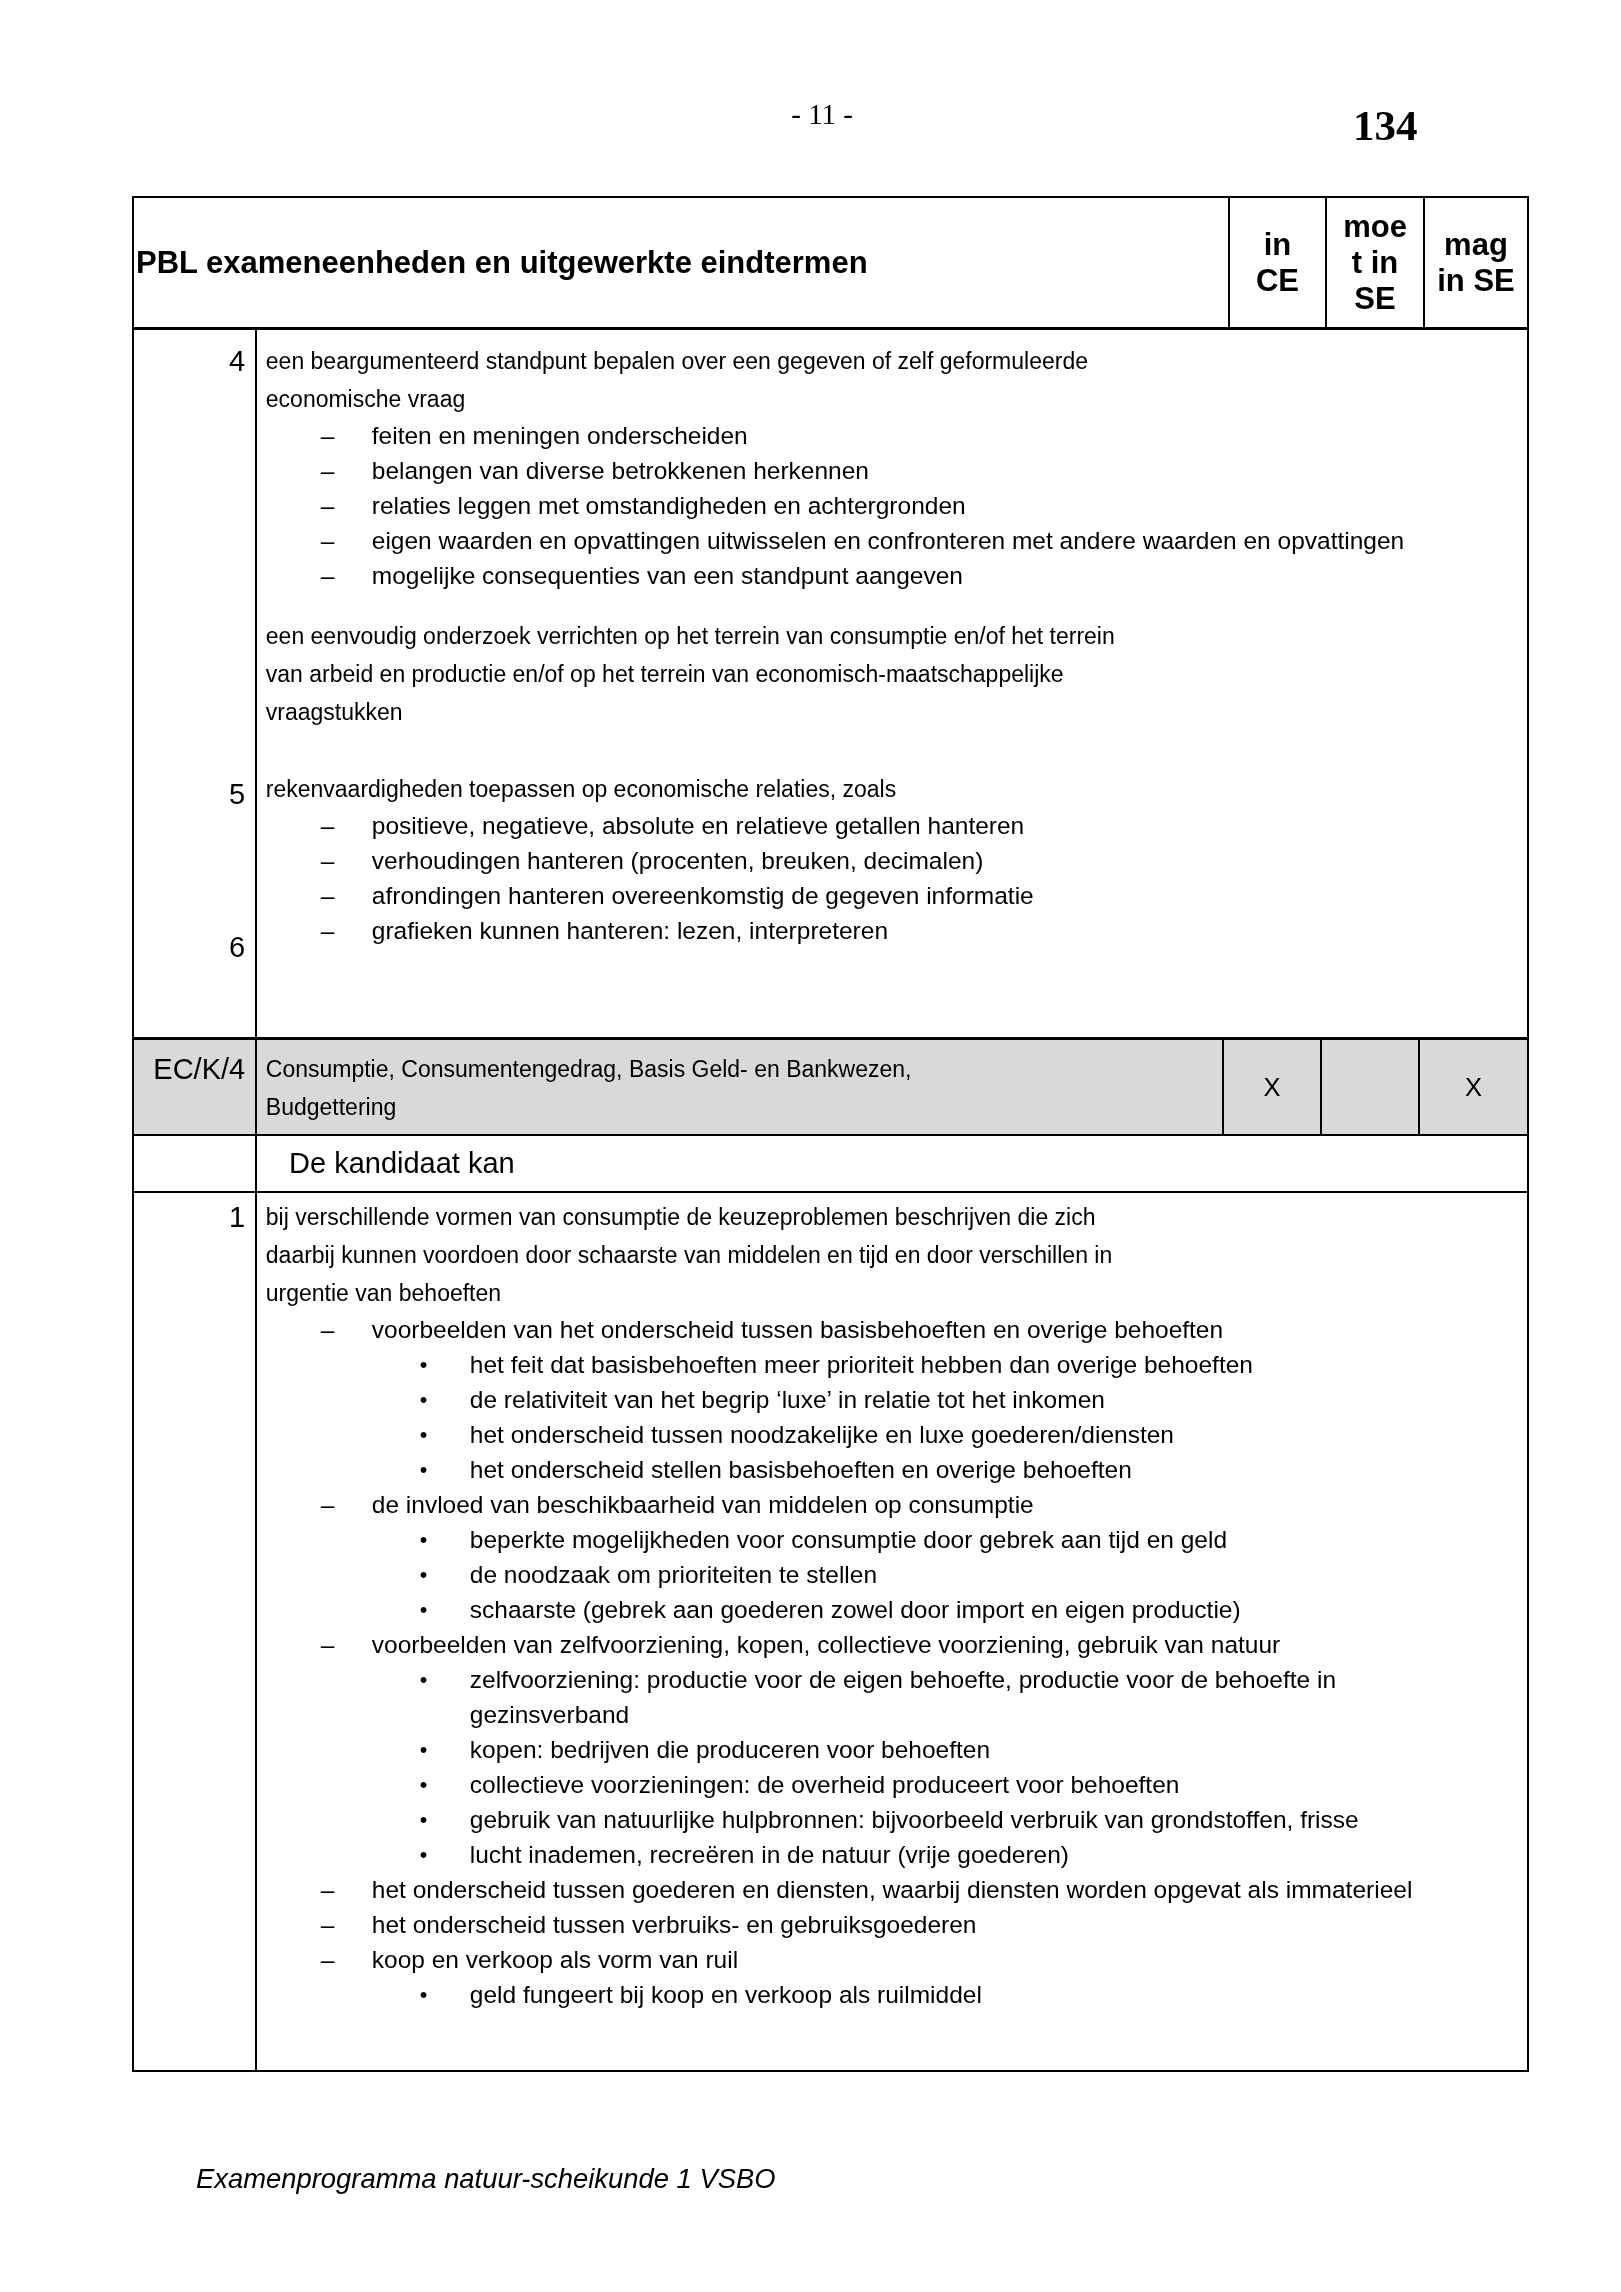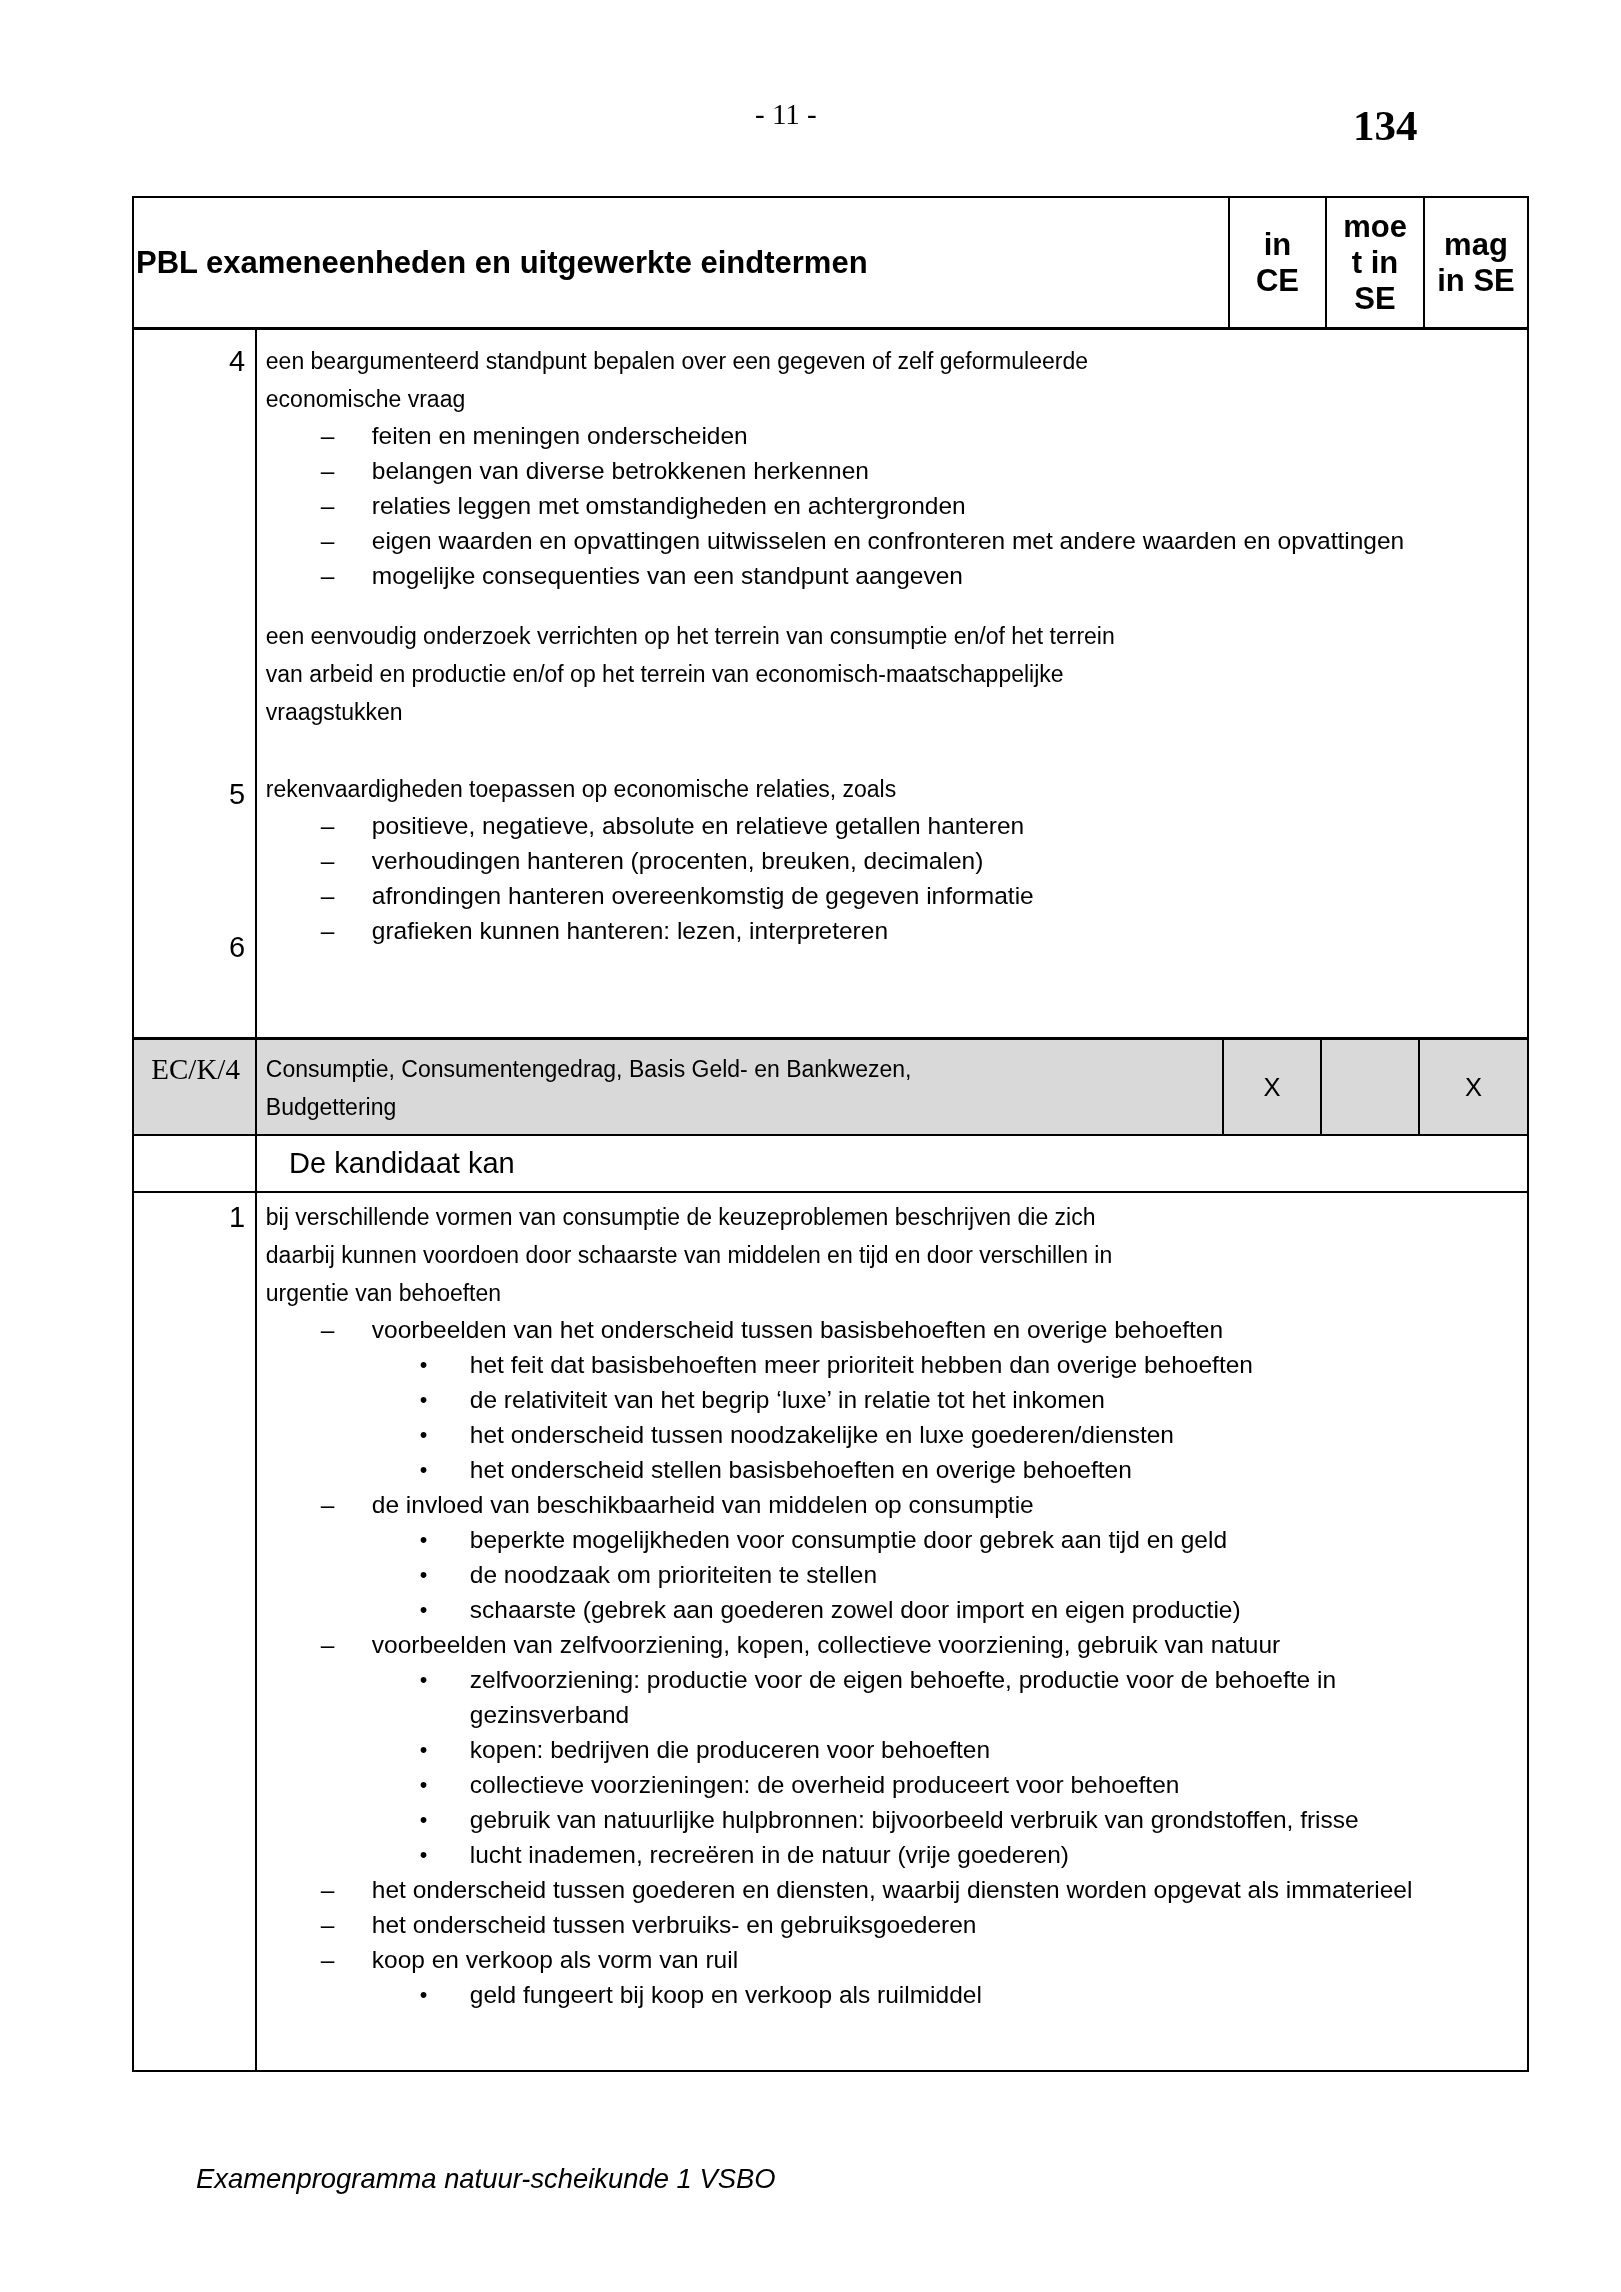--- a/index.html
+++ b/index.html
@@ -1,17 +1,17 @@
 <!DOCTYPE html>
 <html><head>
 <meta charset="utf-8">
 <style>
   html, body { margin: 0; padding: 0; background: #ffffff; }
   body { width: 1621px; height: 2293px; position: relative; overflow: hidden; font-family: "Liberation Sans", sans-serif; color: #000; }
-  .page-num { position: absolute; left: 755px; top: 98px; width: 98px; text-align: left; font-family: "Liberation Serif", serif; font-size: 29px; }
+  .page-num { position: absolute; left: 755px; top: 98px; width: 98px; text-align: right; font-family: "Liberation Serif", serif; font-size: 29px; }
   .doc-num { position: absolute; left: 1353px; top: 101px; font-family: "Liberation Serif", serif; font-weight: bold; font-size: 43px; }
   .footer { position: absolute; left: 196px; top: 2163px; font-family: "Liberation Sans", sans-serif; font-style: italic; font-size: 27.4px; }
 
   .tbl { position: absolute; left: 132px; top: 196px; width: 1397px; border: 2.9px solid #000; box-sizing: border-box; }
   .row { display: flex; box-sizing: border-box; }
   .hdr { height: 132px; border-bottom: 3.9px solid #000; }
   .hdr .title { flex: 1; display: flex; align-items: center; padding-left: 2px; font-weight: bold; font-size: 31px; border-right: 2px solid #000; }
   .hdr .col { display: flex; align-items: center; justify-content: center; text-align: center; font-weight: bold; font-size: 31px; line-height: 36px; box-sizing: border-box; }
   .c1 { width: 97px; border-right: 2px solid #000; }
   .c2 { width: 98px; border-right: 2px solid #000; }
@@ -25,21 +25,21 @@
   .sub .mk { position: absolute; left: 55px; top: 0; }
   .sub2 { position: relative; font-size: 24.5px; line-height: 35px; padding-left: 204px; padding-right: 7.8px; }
   .sub2 .mk { position: absolute; left: 154px; top: 0; font-size: 21.6px; }
 
   .blk4 { height: 710px; border-bottom: 3.9px solid #000; }
   .blk4 .num, .blk4 .content { padding-top: 11.8px; }
   .item { margin-bottom: 24.5px; }
   .item.i5 { margin-bottom: 39px; }
 
   .ec { height: 96px; background: #d9d9d9; border-bottom: 2.9px solid #000; }
-  .ec .num { text-align: center; padding-left: 12px; padding-top: 9.8px; font-family: Liberation Serif, serif; }
+  .ec .num { text-align: right; padding-left: 12px; padding-top: 9.8px; }
   .ec .content { padding-top: 9.8px; border-right: 2px solid #000; }
   .ec .col { display: flex; align-items: center; justify-content: center; font-size: 25.5px; box-sizing: border-box; }
   .ec .c1 { width: 98px; }
   .ec .c2 { width: 98px; }
   .ec .c3 { width: 107px; }
 
   .kan { height: 57px; border-bottom: 2.9px solid #000; }
   .kan .content { display: flex; align-items: center; font-size: 29px; padding-left: 32px; }
 
   .blk1 { height: 877px; }

